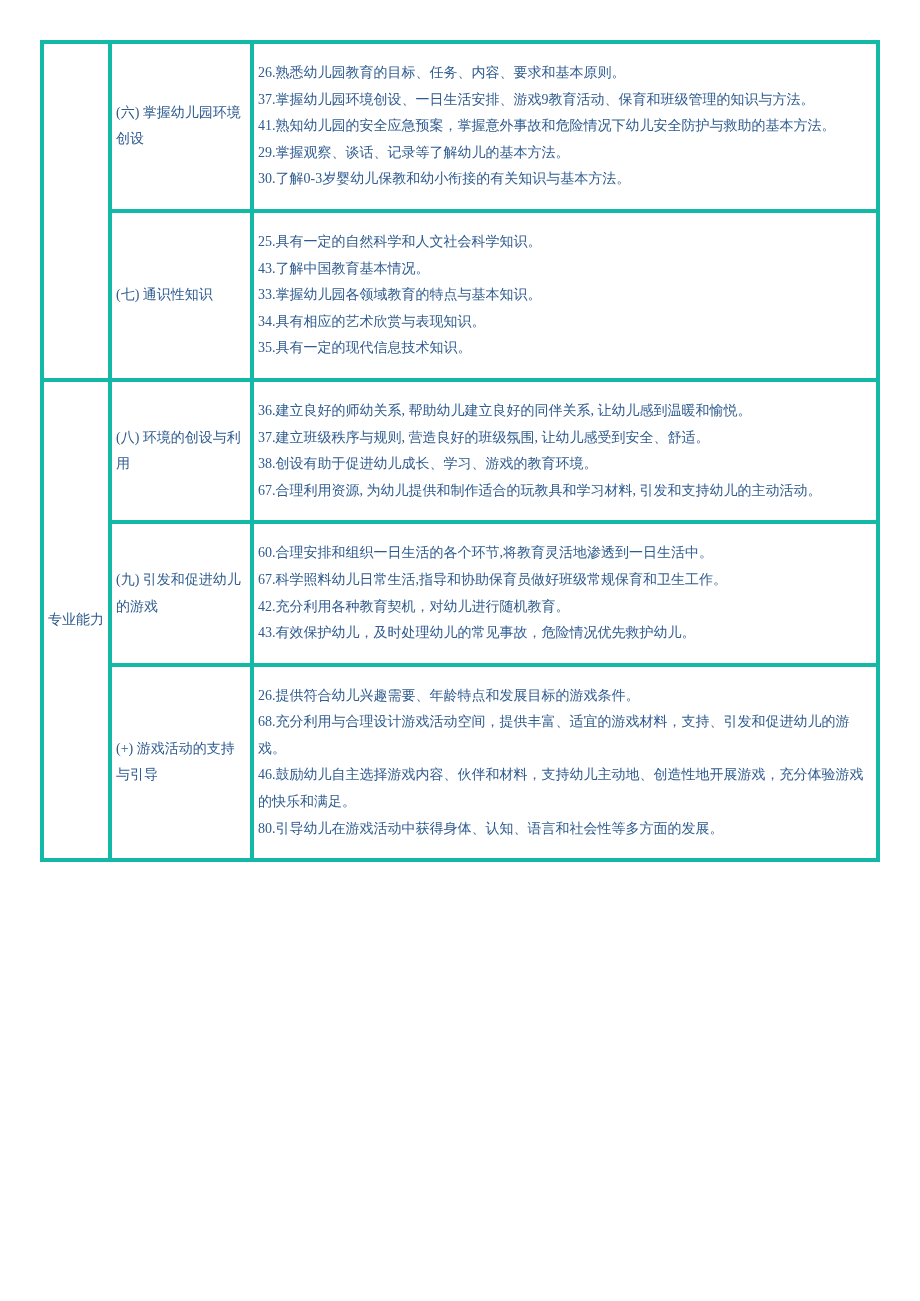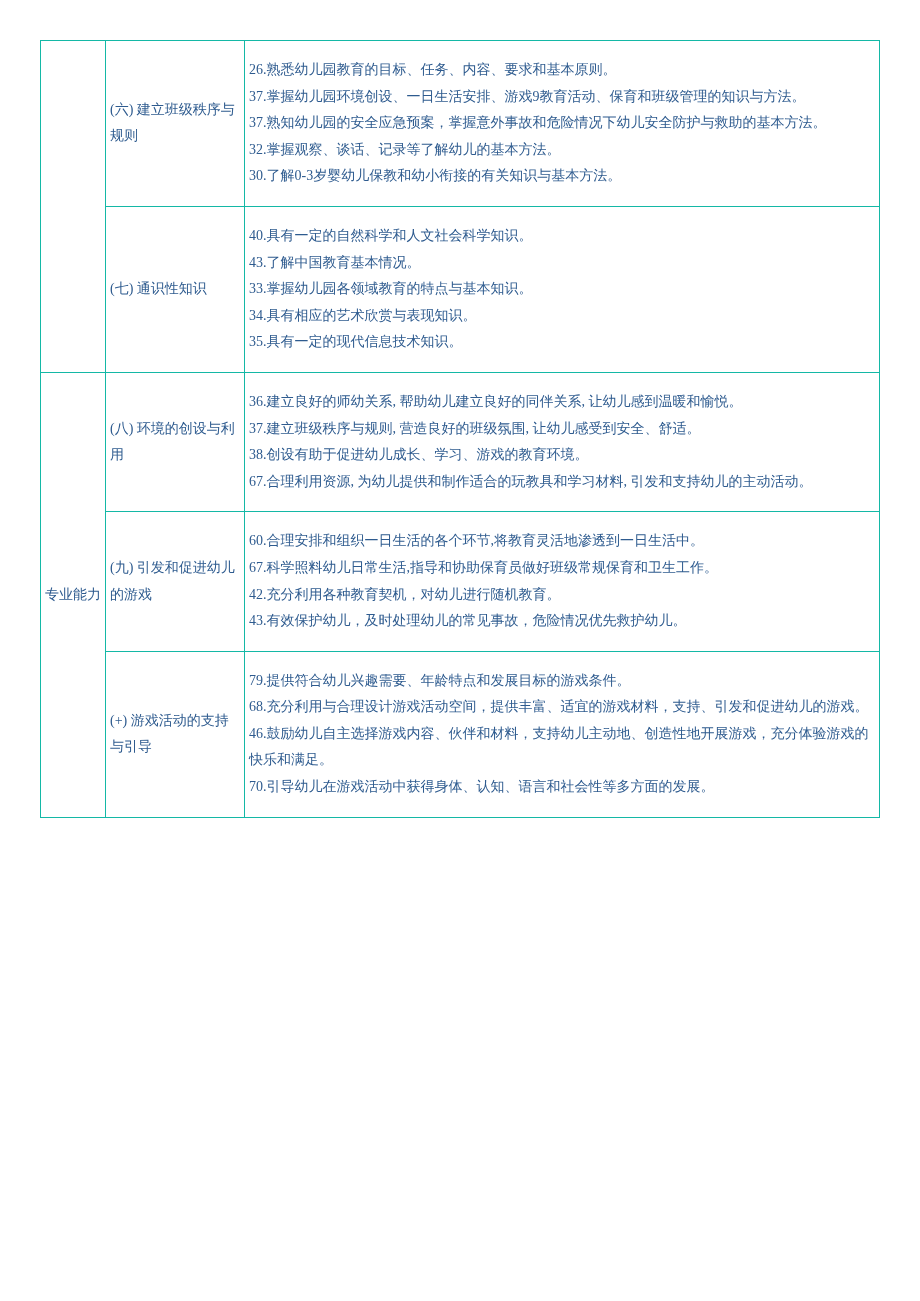--- a/index.html
+++ b/index.html
@@ -1,41 +1,41 @@
 <!DOCTYPE html>
 <html><head>
 <meta charset="utf-8">
 <style>
 body{margin:0;padding:40px;font-family:"SimSun","宋体",serif;font-size:14px;background:#fff;color:#2e5b8f}
 table{border-collapse:collapse;width:840px;margin:0 auto}
-td{border:1px solid #14b8a6;padding:16px 4px;vertical-align:middle;line-height:1.9}
+td{border:4px solid #14b8a6;padding:16px 4px;vertical-align:middle;line-height:1.9}
 .col1{width:56px}
 .col2{width:130px}
 .item{display:block}
 </style>
 </head>
 <body>
 
 <table>
 <tbody id="tb">
       <tr>
         <td class="col1" rowspan="2"></td>
-        <td class="col2">(六) 建立班级秩序与规则</td>
+        <td class="col2">(六) 掌握幼儿园环境创设</td>
         <td>
           <span class="item">26.熟悉幼儿园教育的目标、任务、内容、要求和基本原则。</span>
           <span class="item">37.掌握幼儿园环境创设、一日生活安排、游戏9教育活动、保育和班级管理的知识与方法。</span>
-          <span class="item">37.熟知幼儿园的安全应急预案，掌握意外事故和危险情况下幼儿安全防护与救助的基本方法。</span>
-          <span class="item">32.掌握观察、谈话、记录等了解幼儿的基本方法。</span>
+          <span class="item">41.熟知幼儿园的安全应急预案，掌握意外事故和危险情况下幼儿安全防护与救助的基本方法。</span>
+          <span class="item">29.掌握观察、谈话、记录等了解幼儿的基本方法。</span>
           <span class="item">30.了解0-3岁婴幼儿保教和幼小衔接的有关知识与基本方法。</span>
         </td>
       </tr>
       <tr>
         <td class="col2">(七) 通识性知识</td>
         <td>
-          <span class="item">40.具有一定的自然科学和人文社会科学知识。</span>
+          <span class="item">25.具有一定的自然科学和人文社会科学知识。</span>
           <span class="item">43.了解中国教育基本情况。</span>
           <span class="item">33.掌握幼儿园各领域教育的特点与基本知识。</span>
           <span class="item">34.具有相应的艺术欣赏与表现知识。</span>
           <span class="item">35.具有一定的现代信息技术知识。</span>
         </td>
       </tr>
       <tr>
         <td class="col1" rowspan="3">专业能力</td>
         <td class="col2">(八) 环境的创设与利用</td>
         <td>
@@ -50,20 +50,20 @@
         <td>
           <span class="item">60.合理安排和组织一日生活的各个环节,将教育灵活地渗透到一日生活中。</span>
           <span class="item">67.科学照料幼儿日常生活,指导和协助保育员做好班级常规保育和卫生工作。</span>
           <span class="item">42.充分利用各种教育契机，对幼儿进行随机教育。</span>
           <span class="item">43.有效保护幼儿，及时处理幼儿的常见事故，危险情况优先救护幼儿。</span>
         </td>
       </tr>
       <tr>
         <td class="col2">(+) 游戏活动的支持与引导</td>
         <td>
-          <span class="item">79.提供符合幼儿兴趣需要、年龄特点和发展目标的游戏条件。</span>
+          <span class="item">26.提供符合幼儿兴趣需要、年龄特点和发展目标的游戏条件。</span>
           <span class="item">68.充分利用与合理设计游戏活动空间，提供丰富、适宜的游戏材料，支持、引发和促进幼儿的游戏。</span>
           <span class="item">46.鼓励幼儿自主选择游戏内容、伙伴和材料，支持幼儿主动地、创造性地开展游戏，充分体验游戏的快乐和满足。</span>
-          <span class="item">70.引导幼儿在游戏活动中获得身体、认知、语言和社会性等多方面的发展。</span>
+          <span class="item">80.引导幼儿在游戏活动中获得身体、认知、语言和社会性等多方面的发展。</span>
         </td>
       </tr>
     </tbody>
 </table>
 
 </body></html>

